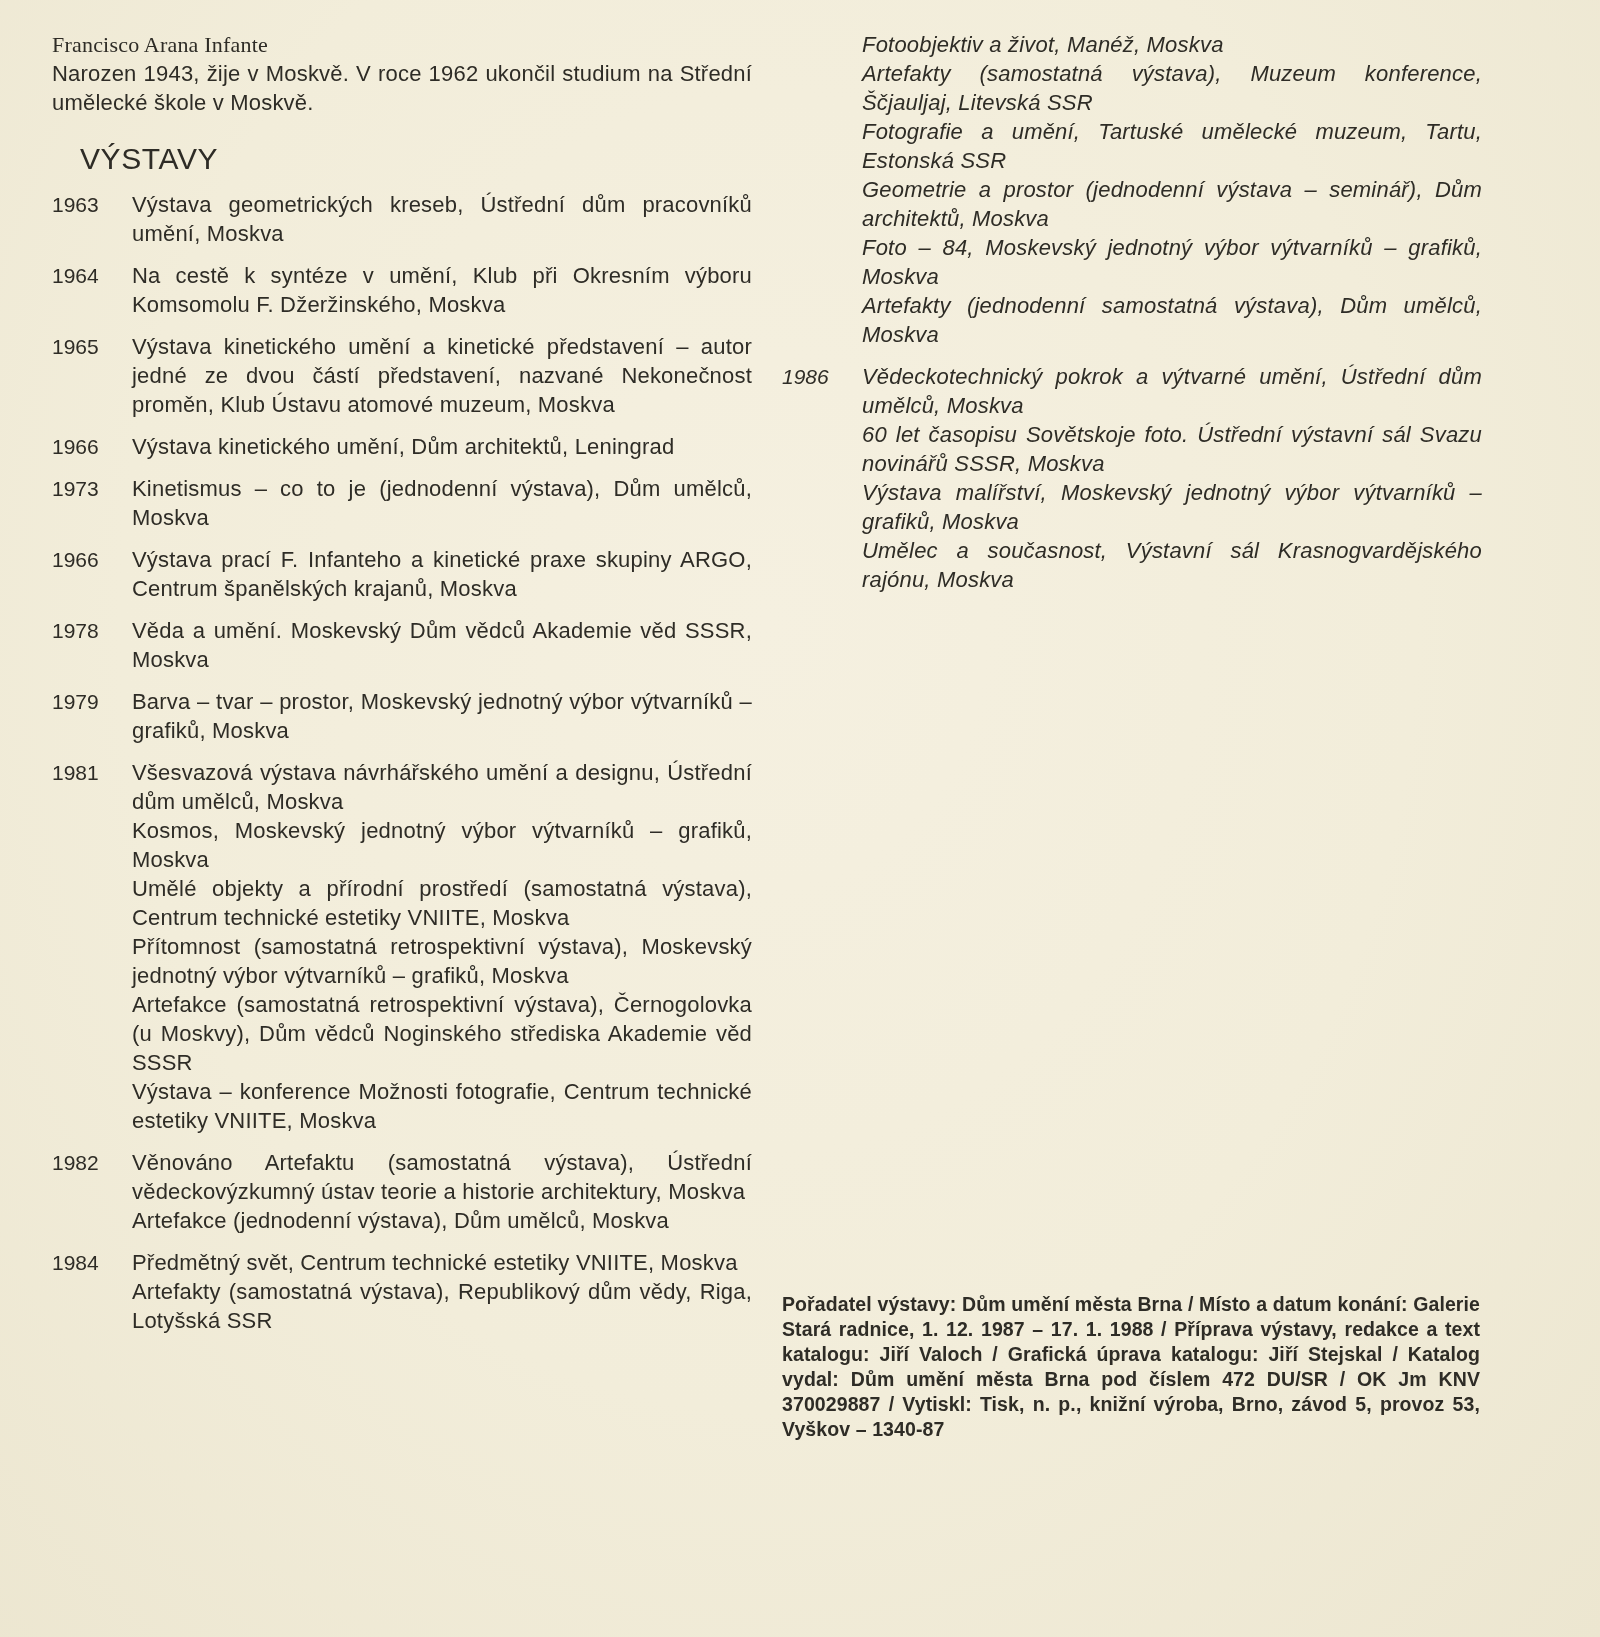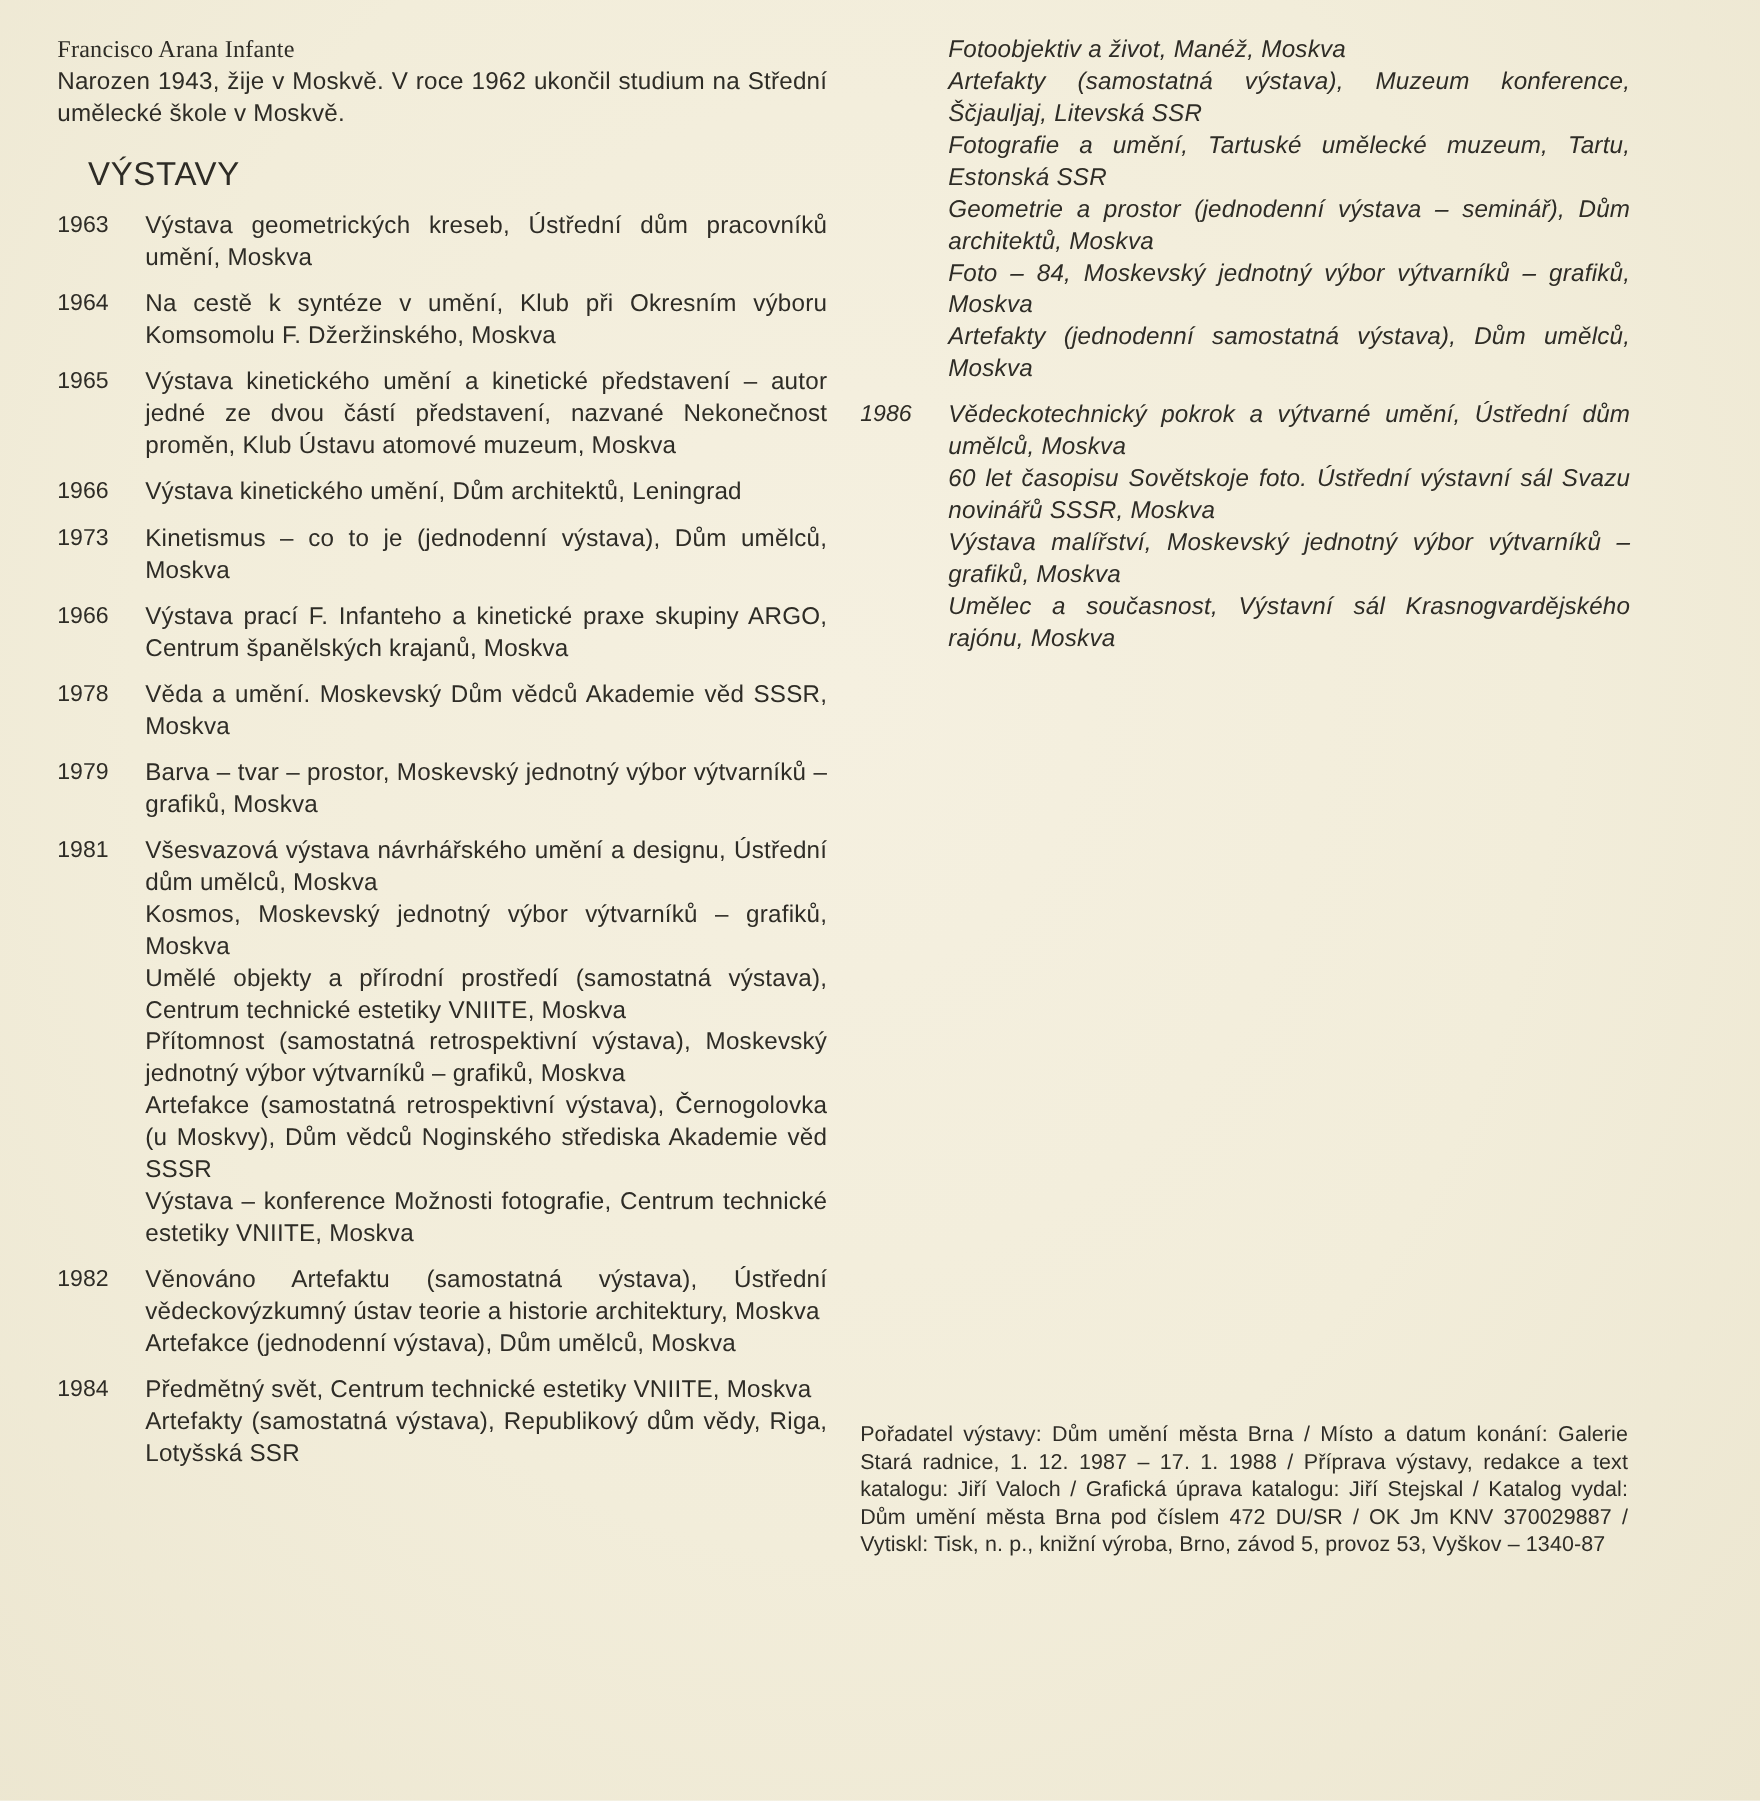--- a/index.html
+++ b/index.html
@@ -71,21 +71,21 @@
     letter-spacing: 0.2px;
     text-align: justify;
   }
   .colophon {
     position: absolute;
     left: 782px;
     top: 1292px;
     width: 698px;
     font-size: 19.5px;
     line-height: 25px;
-    font-weight: normal;
+    font-weight: bold;
     letter-spacing: 0.1px;
     text-align: justify;
   }
 </style>
 </head>
 <body style="color: rgb(46, 44, 38);">
 
 <div class="page">
 
   <div class="col col-left">

